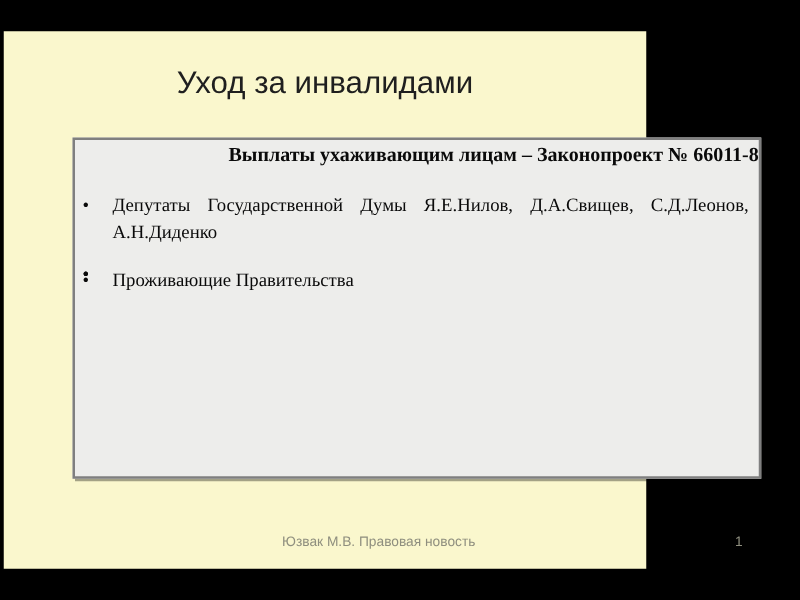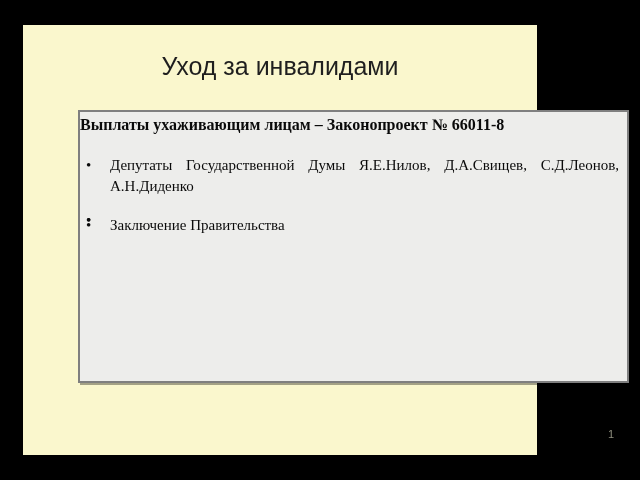--- a/index.html
+++ b/index.html
@@ -15,21 +15,20 @@
     overflow: hidden;
     font-family: "Liberation Sans", sans-serif;
   }
   .slide {
     position: absolute;
     left: 3px;
     top: 25px;
     width: 514px;
     height: 430px;
     background: #FAF7CD;
-    margin-left: 20px;
   }
   .slide-title {
     position: absolute;
     top: 27px;
     left: 0;
     width: 100%;
     text-align: center;
     font-size: 25px;
     line-height: 28px;
     color: #1F1F1F;
@@ -41,21 +40,21 @@
     width: 547px;
     height: 269px;
     background: #EDEDEB;
     border: 2px solid #7F7F7F;
     box-shadow: 2px 2px 0 rgba(0,0,0,0.35);
     font-family: "Liberation Serif", serif;
     color: #0A0A0A;
   }
   .box-header {
     margin-top: 3px;
-    text-align: left;
+    text-align: right;
     font-weight: bold;
     font-size: 16px;
     line-height: 19px;
   }
   ul.bullet-list {
     list-style: none;
     margin: 21px 0 0 0;
     padding: 0 8px 0 0;
   }
   li.bullet-item {
@@ -107,22 +106,23 @@
           <span>Депутаты Государственной Думы Я.Е.Нилов, Д.А.Свищев, С.Д.Леонов, А.Н.Диденко</span>
         </li>
         <li class="bullet-item">
           <span class="bullet-marker">•</span>
         </li>
         <li class="bullet-item">
           <span class="bullet-marker">•</span>
         </li>
         <li class="bullet-item">
           <span class="bullet-marker">•</span>
-          <span>Заключение Правительства</span>
+          <span>Проживающие Правительства</span>
         </li>
       </ul>
     </div>
 
+    <div class="footer-text">Юзвак М.В. Правовая новость</div>
 
     <div class="page-number">1</div>
 
   </div>
 </div>
 
 </body></html>

